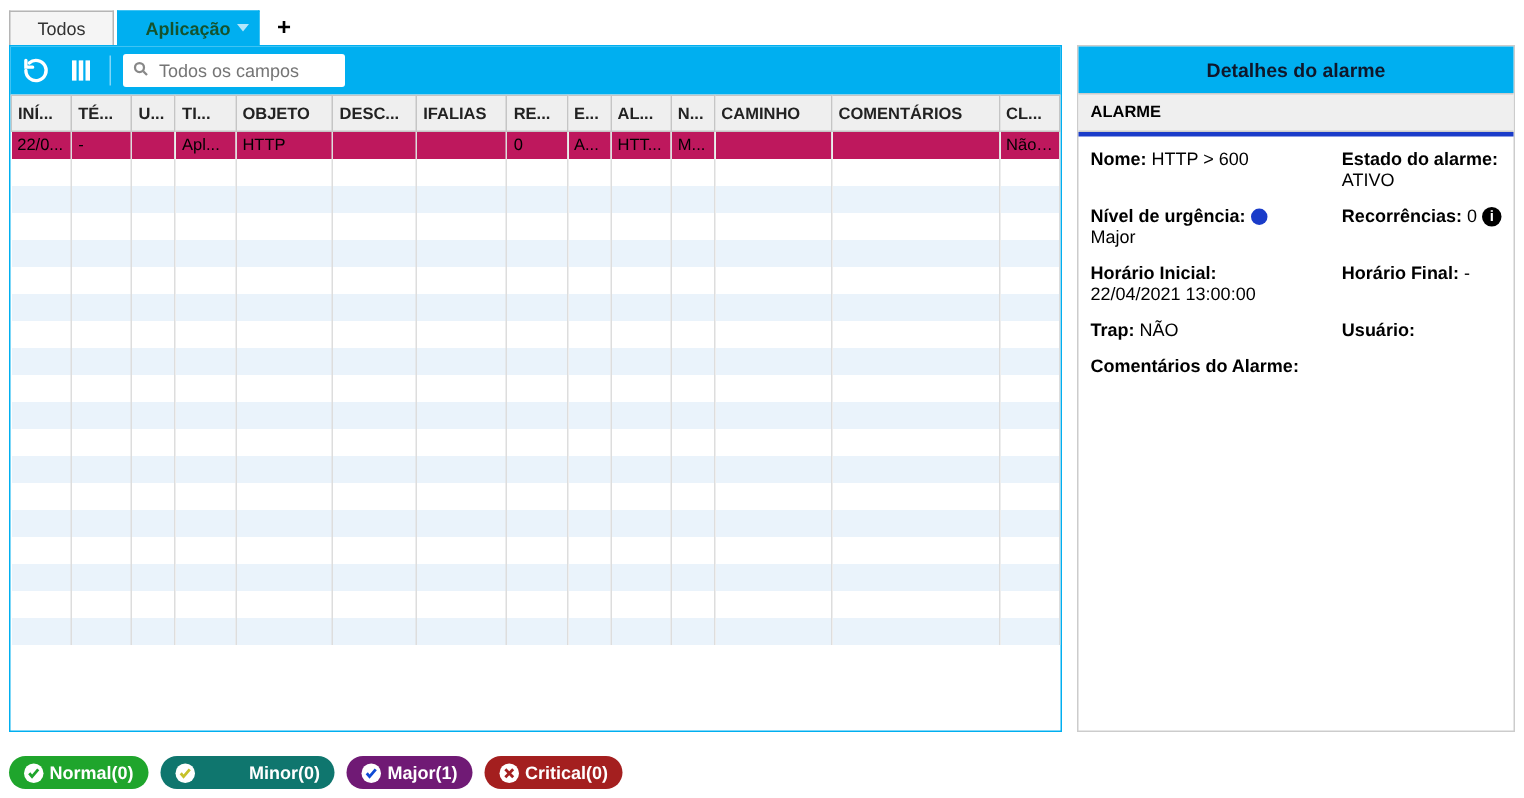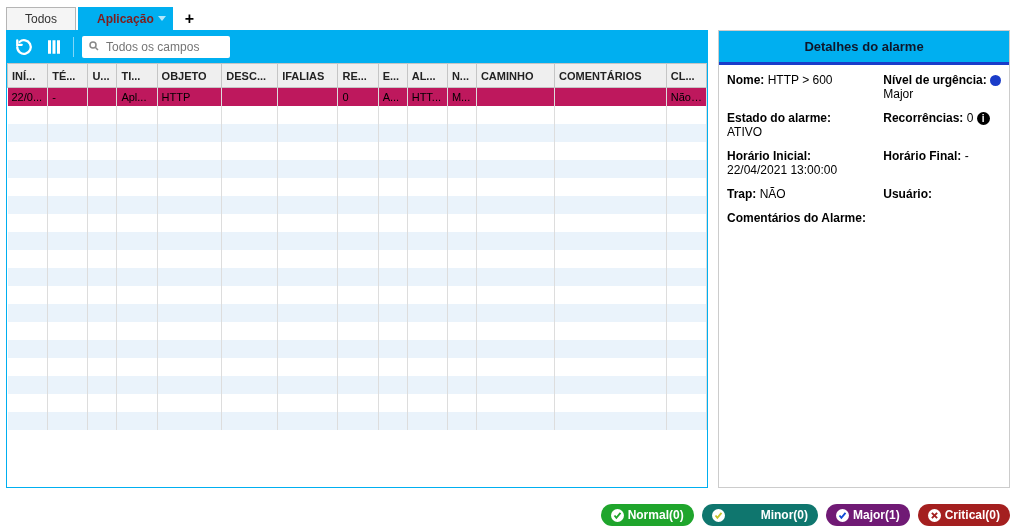--- a/index.html
+++ b/index.html
@@ -2,21 +2,21 @@
 <html><head>
 <meta charset="utf-8">
 <style>
   * { box-sizing: border-box; }
   body { margin: 0; padding: 6px; font-family: Arial, Helvetica, sans-serif; font-size: 12px; background: #fff; color: #000; }
   .container { display: flex; flex-direction: column; width: 1004px; height: 520px; }
 
   
   .tabs { display: flex; align-items: flex-end; height: 24px; }
   .tab { padding: 4px 18px; border: 1px solid #b5b5b5; border-bottom: none; background: #f5f5f5; color: #333; cursor: pointer; margin-right: 2px; font-size: 12px; position: relative; }
-  .tab.active { background: #00aff0; color: #7f1d1d; border-color: #00aff0; font-weight: bold; }
+  .tab.active { background: #00aff0; color: #14532d; border-color: #00aff0; font-weight: bold; }
   .tab.active::after { content: ""; position: absolute; right: 6px; top: 8px; width: 0; height: 0; border-left: 4px solid transparent; border-right: 4px solid transparent; border-top: 5px solid rgba(255,255,255,0.7); }
   .tab-add { padding: 2px 10px; font-size: 16px; font-weight: bold; cursor: pointer; }
 
   
   .main { display: flex; gap: 10px; flex: 1; min-height: 0; }
   .left { flex: 1; display: flex; flex-direction: column; border: 1px solid #00aff0; min-width: 0; }
   .right { width: 292px; display: flex; flex-direction: column; border: 1px solid #ccc; }
 
   
   .toolbar { background: #00aff0; height: 32px; display: flex; align-items: center; padding: 0 6px; gap: 8px; }
@@ -41,21 +41,21 @@
   .details { padding: 8px 8px; display: grid; grid-template-columns: 1fr; row-gap: 10px; column-gap: 8px; font-size: 12px; }
   .details .full { grid-column: 1 / span 2; }
   .lbl { font-weight: bold; }
   .dot { display: inline-block; width: 11px; height: 11px; border-radius: 50%; background: #1a3cc9; vertical-align: middle; }
   .info-icon { display: inline-flex; width: 13px; height: 13px; background: #000; color: #fff; border-radius: 50%; font-size: 10px; font-weight: bold; align-items: center; justify-content: center; vertical-align: middle; }
 
   
   .footer { text-align: center; padding-top: 8px; }
   .stats { font-size: 13px; }
   .stats span { margin: 0 6px; }
-  .badges { margin-top: 8px; display: flex; justify-content: flex-end; gap: 8px; }
+  .badges { margin-top: 8px; display: flex; justify-content: flex-start; gap: 8px; }
   .badge { display: inline-flex; align-items: center; gap: 4px; color: #fff; padding: 4px 10px; border-radius: 11px; font-size: 12px; font-weight: bold; cursor: pointer; }
   .badge .bicon { width: 13px; height: 13px; background: #fff; border-radius: 50%; display: inline-flex; align-items: center; justify-content: center; }
   .badge.normal { background: #1fa52c; }
   .badge.minor  { background: #0f766e; gap: 36px; }
   .badge.major  { background: #701a75; }
   .badge.critical{ background: #a41f1f; }
   .bicon svg { width: 9px; height: 9px; }
 </style>
 </head>
 <body>
@@ -438,34 +438,35 @@
                 <td></td>
                 <td></td>
               </tr>
             </tbody>
         </table>
       </div>
     </div>
 
     <div class="right">
       <div class="right-title">Detalhes do alarme</div>
+      <div class="section-head">ALARME</div>
       <div class="accent-bar"></div>
       <div class="details">
         <div>
           <span class="lbl">Nome:</span>
           <span>HTTP &gt; 600</span>
+        </div>
+        <div>
+          <span class="lbl">Estado do alarme:</span><br>
+          <span>ATIVO</span>
         </div>
         <div>
           <span class="lbl">Nível de urgência:</span>
           <span class="dot" style="background:#1a3cc9"></span><br>
           <span>Major</span>
-        </div>
-        <div>
-          <span class="lbl">Estado do alarme:</span><br>
-          <span>ATIVO</span>
         </div>
         <div>
           <span class="lbl">Recorrências:</span>
           <span>0</span>
           <span class="info-icon">i</span>
         </div>
         <div>
           <span class="lbl">Horário Inicial:</span><br>
           <span>22/04/2021 13:00:00</span>
         </div>

